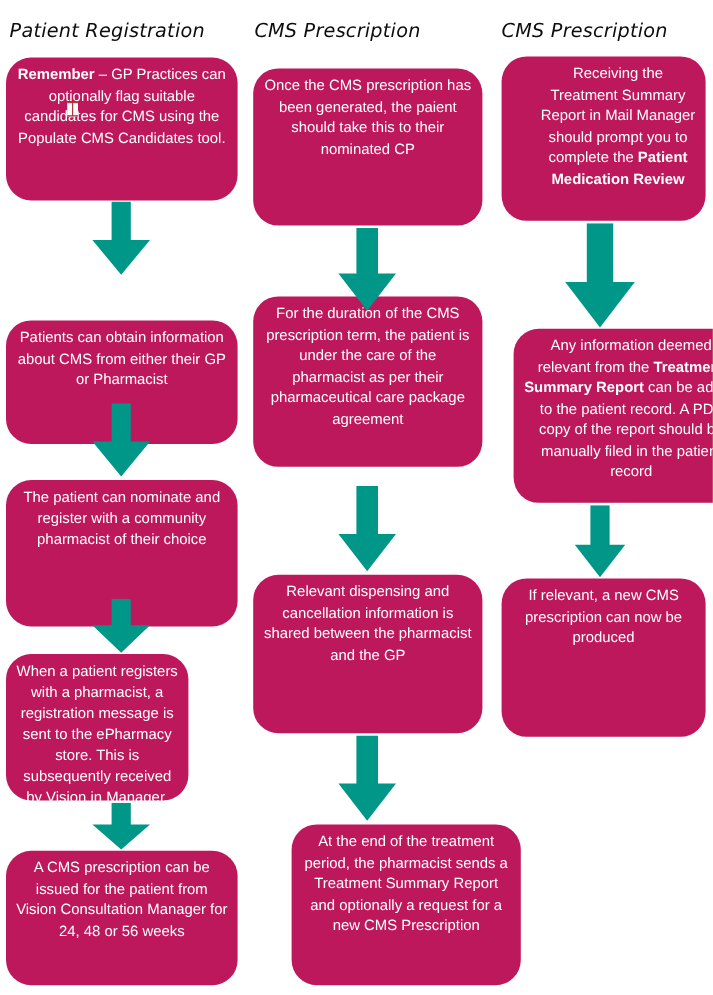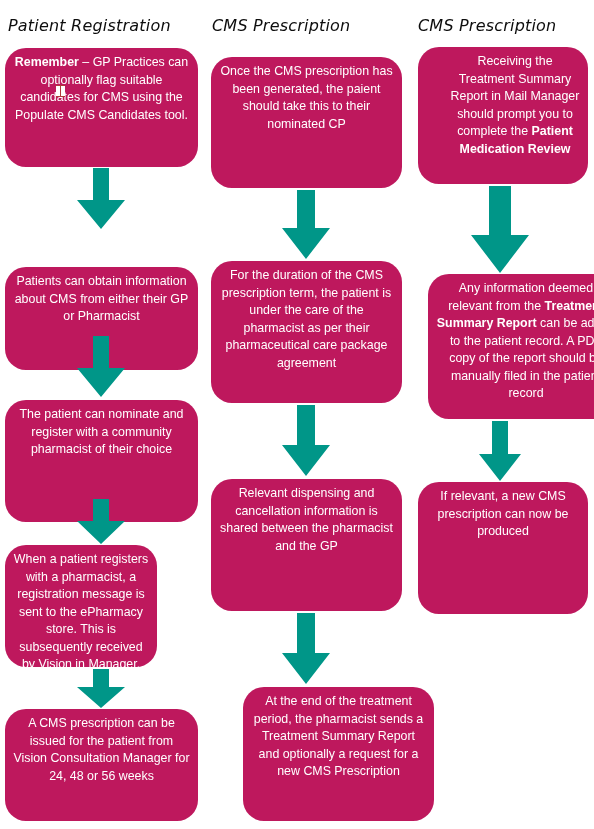--- a/index.html
+++ b/index.html
@@ -119,21 +119,21 @@
   </div>
   <div class="arrow" style="left:76px; top:669px;">
     <svg width="50" height="40" viewBox="0 0 50 40">
         <polygon points="17,0 33,0 33,18 49,18 25,39 1,18 17,18" fill="#009688"></polygon>
       </svg>
   </div>
 
   <div class="node" style="left:211px; top:57px; width:191px; height:131px;">
     <span class="txt"><span>Once the CMS prescription has been generated, the paient should take this to their nominated CP</span></span>
   </div>
-  <div class="node" style="left:211px; top:261px; width:191px; height:142px;">
+  <div class="node" style="left:211px; top:247px; width:191px; height:142px;">
     <span class="txt"><span>For the duration of the CMS prescription term, the patient is under the care of the pharmacist as per their pharmaceutical care package agreement</span></span>
   </div>
   <div class="node" style="left:211px; top:479px; width:191px; height:132px;">
     <span class="txt"><span>Relevant dispensing and cancellation information is shared between the pharmacist and the GP</span></span>
   </div>
   <div class="node" style="left:207px; top:687px; width:191px; height:134px;margin-left:36px;">
     <span class="txt"><span>At the end of the treatment period, the pharmacist sends a Treatment Summary Report and optionally a request for a new CMS Prescription</span></span>
   </div>
 
   <div class="arrow" style="left:281px; top:190px;">

